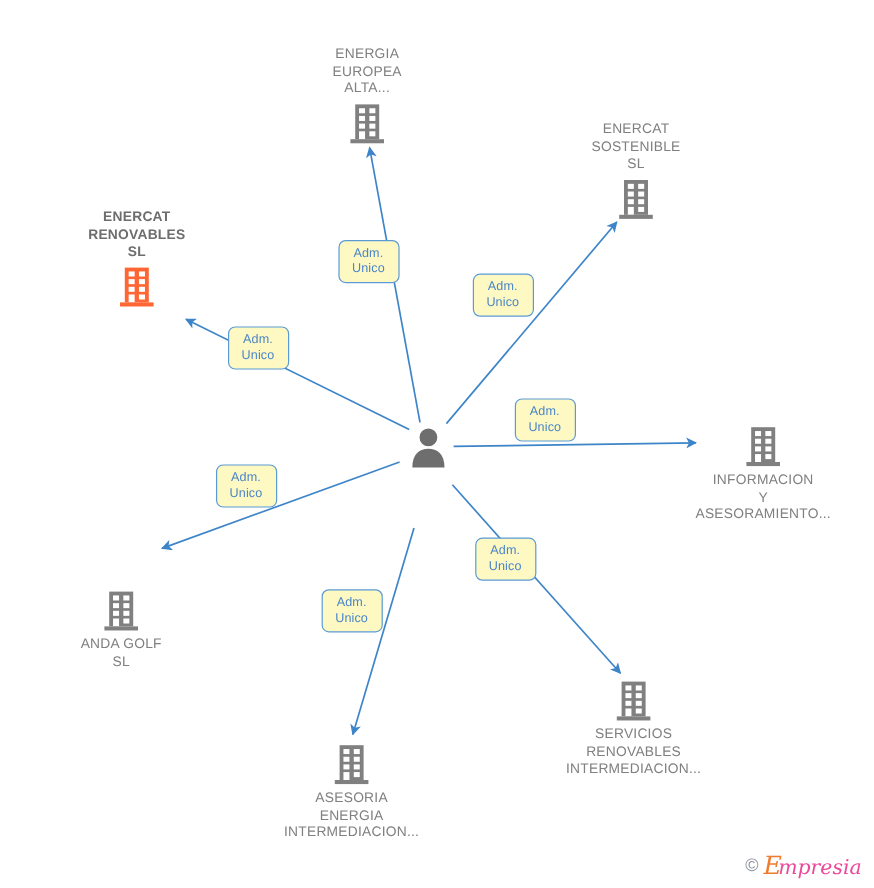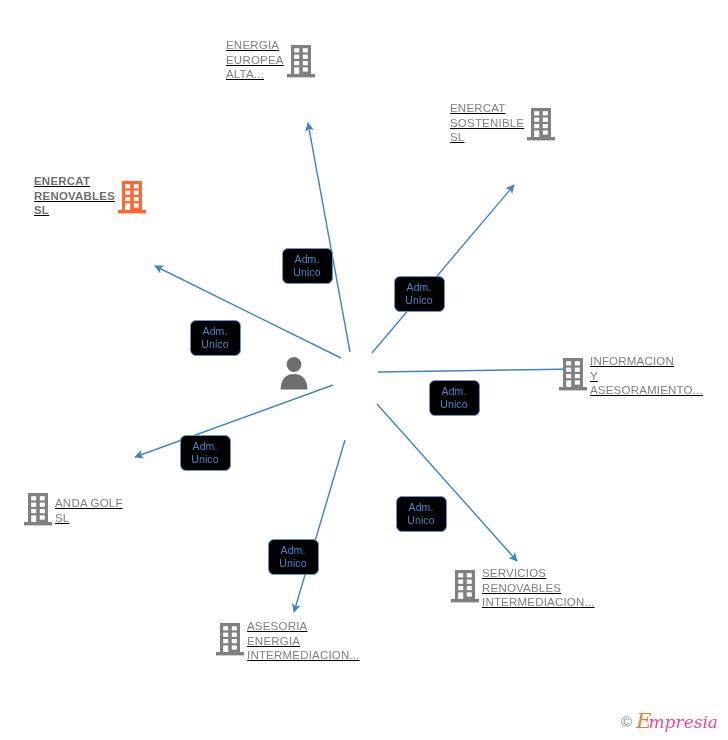--- a/index.html
+++ b/index.html
@@ -21,25 +21,24 @@
     position: absolute;
     left: 0;
     top: 0;
     width: 728px;
     height: 740px;
   }
   .node {
     position: absolute;
     width: 160px;
     margin-left: -80px;
-    text-align: left;
+    text-align: center;
     display: flex;
-    flex-direction: row;
+    flex-direction: column;
     align-items: center;
-    text-decoration: underline;
   }
   .node-label {
     font-size: 11.5px;
     line-height: 14.5px;
     color: #808080;
     letter-spacing: 0.2px;
     white-space: pre-line;
   }
   .node-label.highlight {
     color: #6d6d6d;
@@ -51,29 +50,28 @@
     display: block;
   }
   .node.label-top .icon-wrap { margin-top: 3px; }
   .node.label-bottom .icon-wrap { margin-bottom: 3px; }
 
   .edge-label {
     position: absolute;
     box-sizing: border-box;
     border: 1.3px solid #5b9bd5;
     border-radius: 6px;
-    background: #000000;
+    background: #fef9c3;
     color: #4a86c8;
     font-size: 10.5px;
     line-height: 13px;
     text-align: center;
     padding: 4px 6px 5px 6px;
     white-space: pre-line;
     letter-spacing: 0.1px;
-    margin-top: 48px;
   }
   .watermark {
     position: absolute;
     right: 10px;
     bottom: 8px;
     display: flex;
     align-items: center;
     gap: 4px;
     user-select: none;
   }

